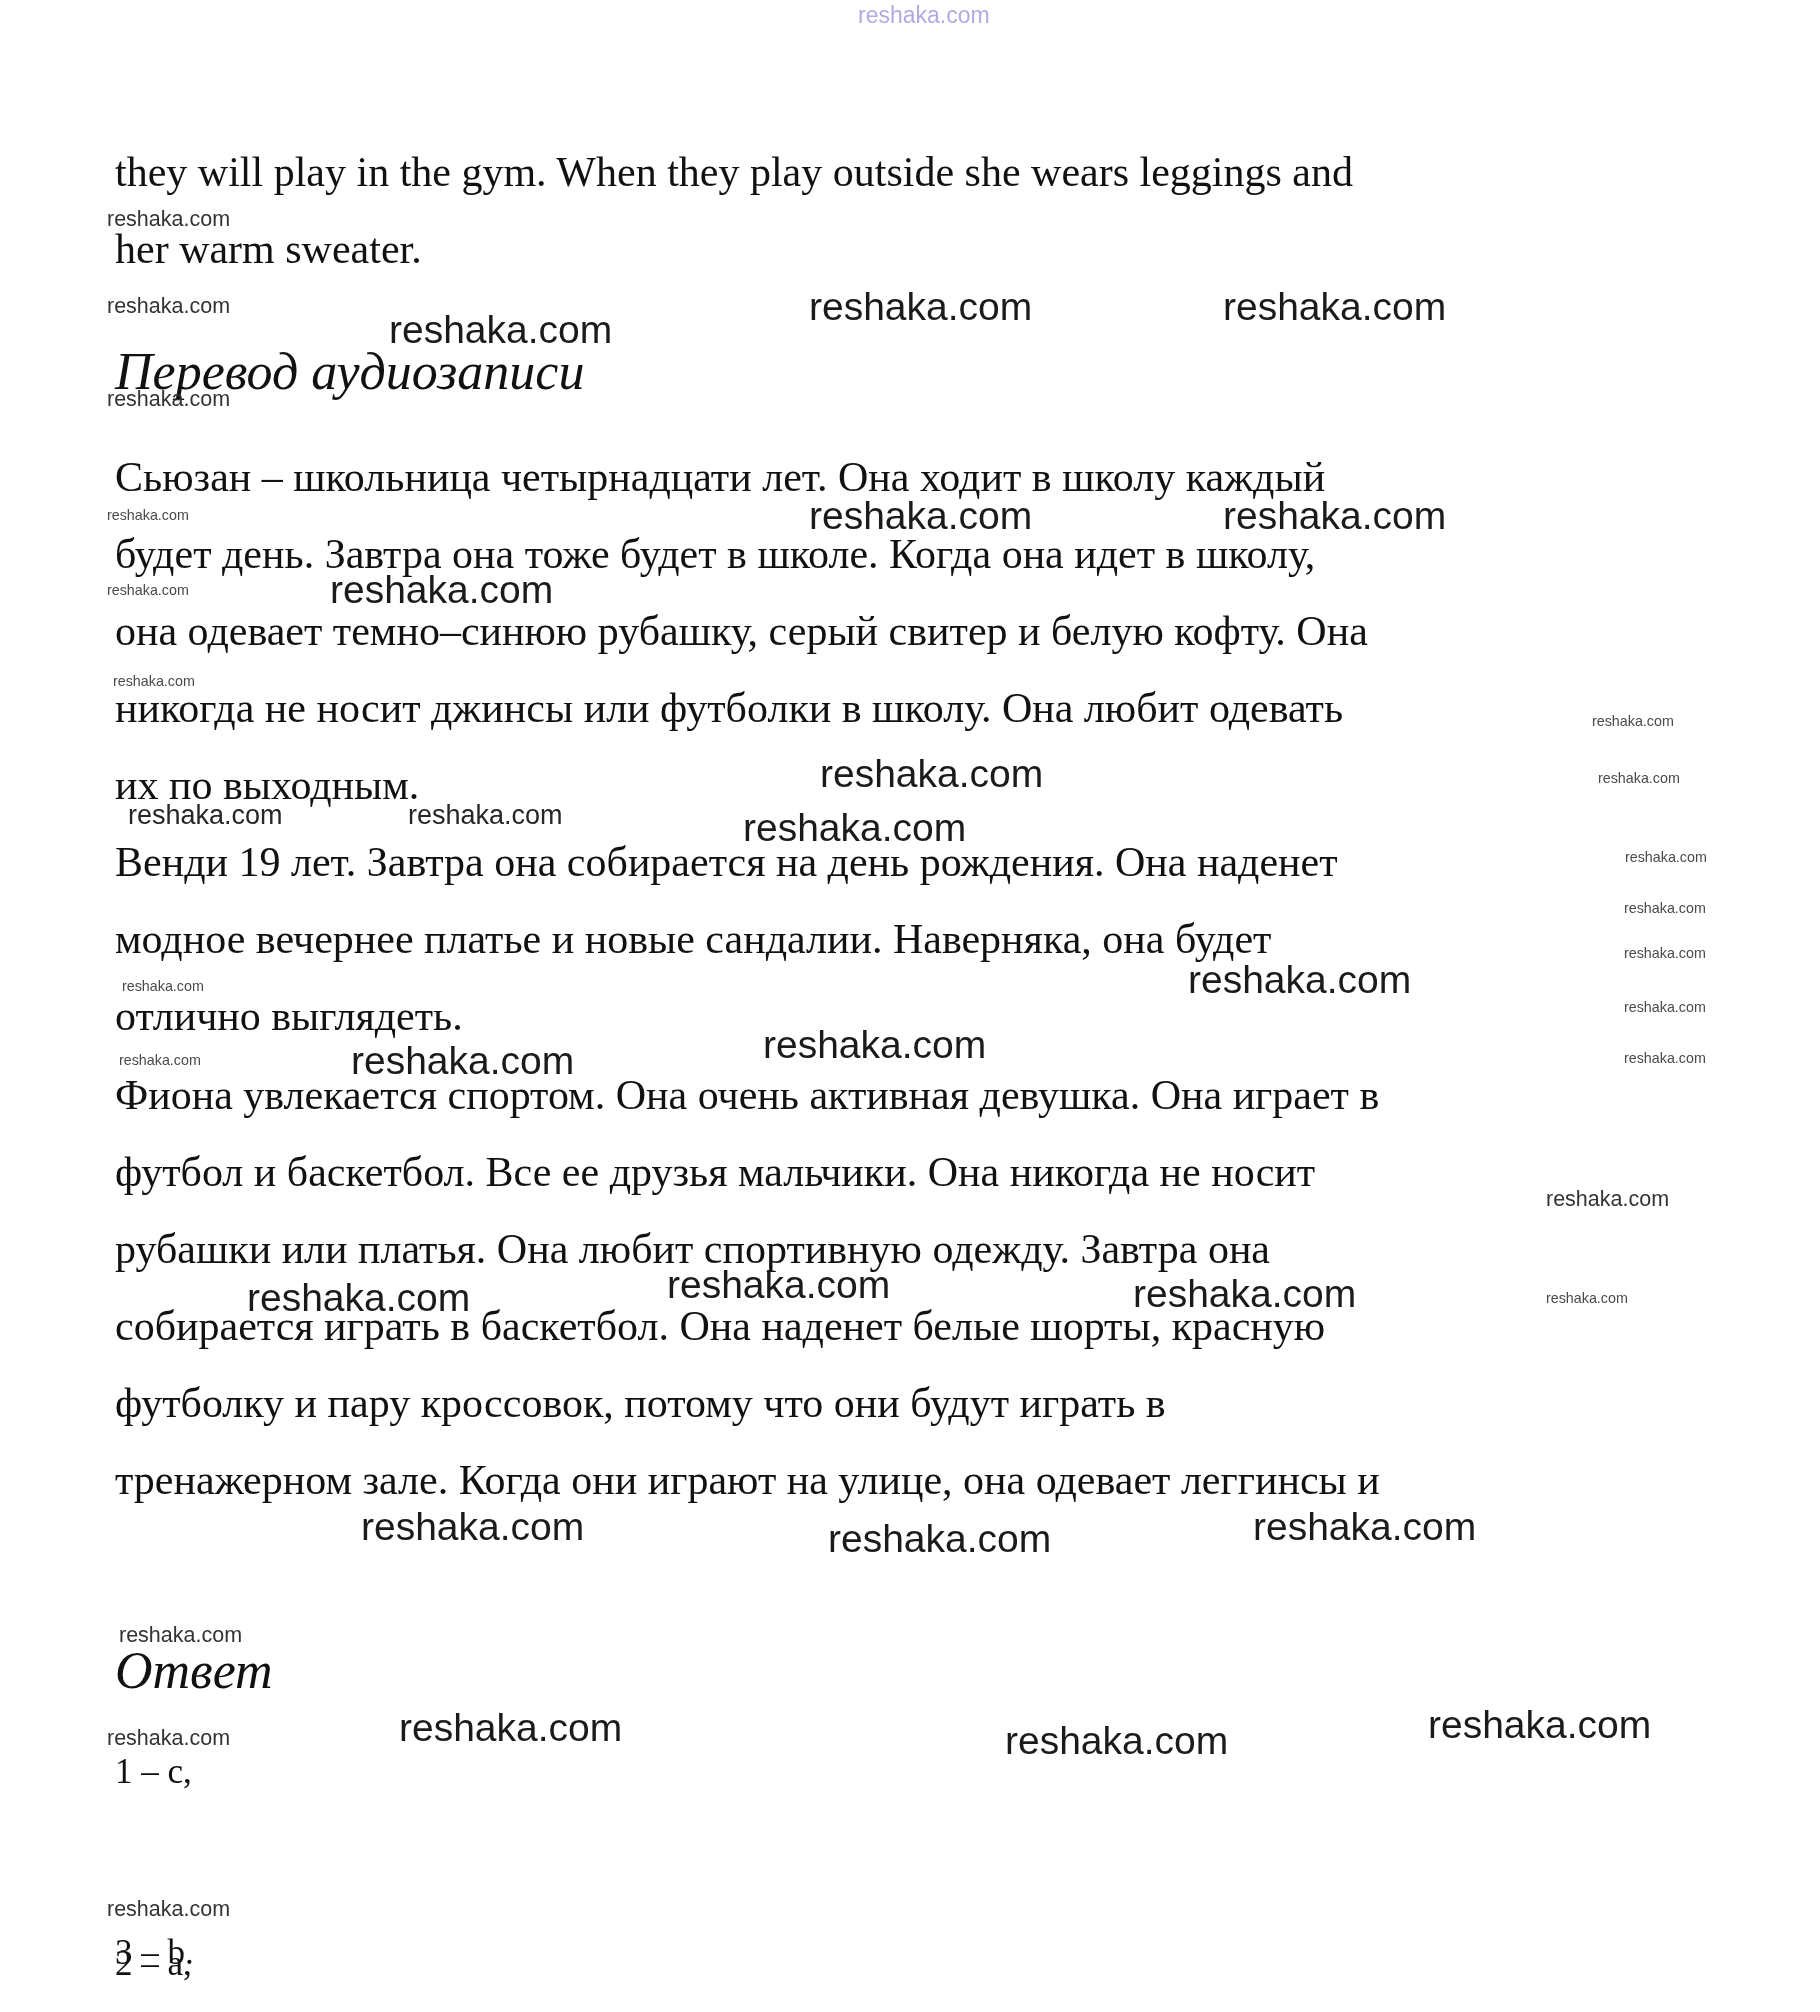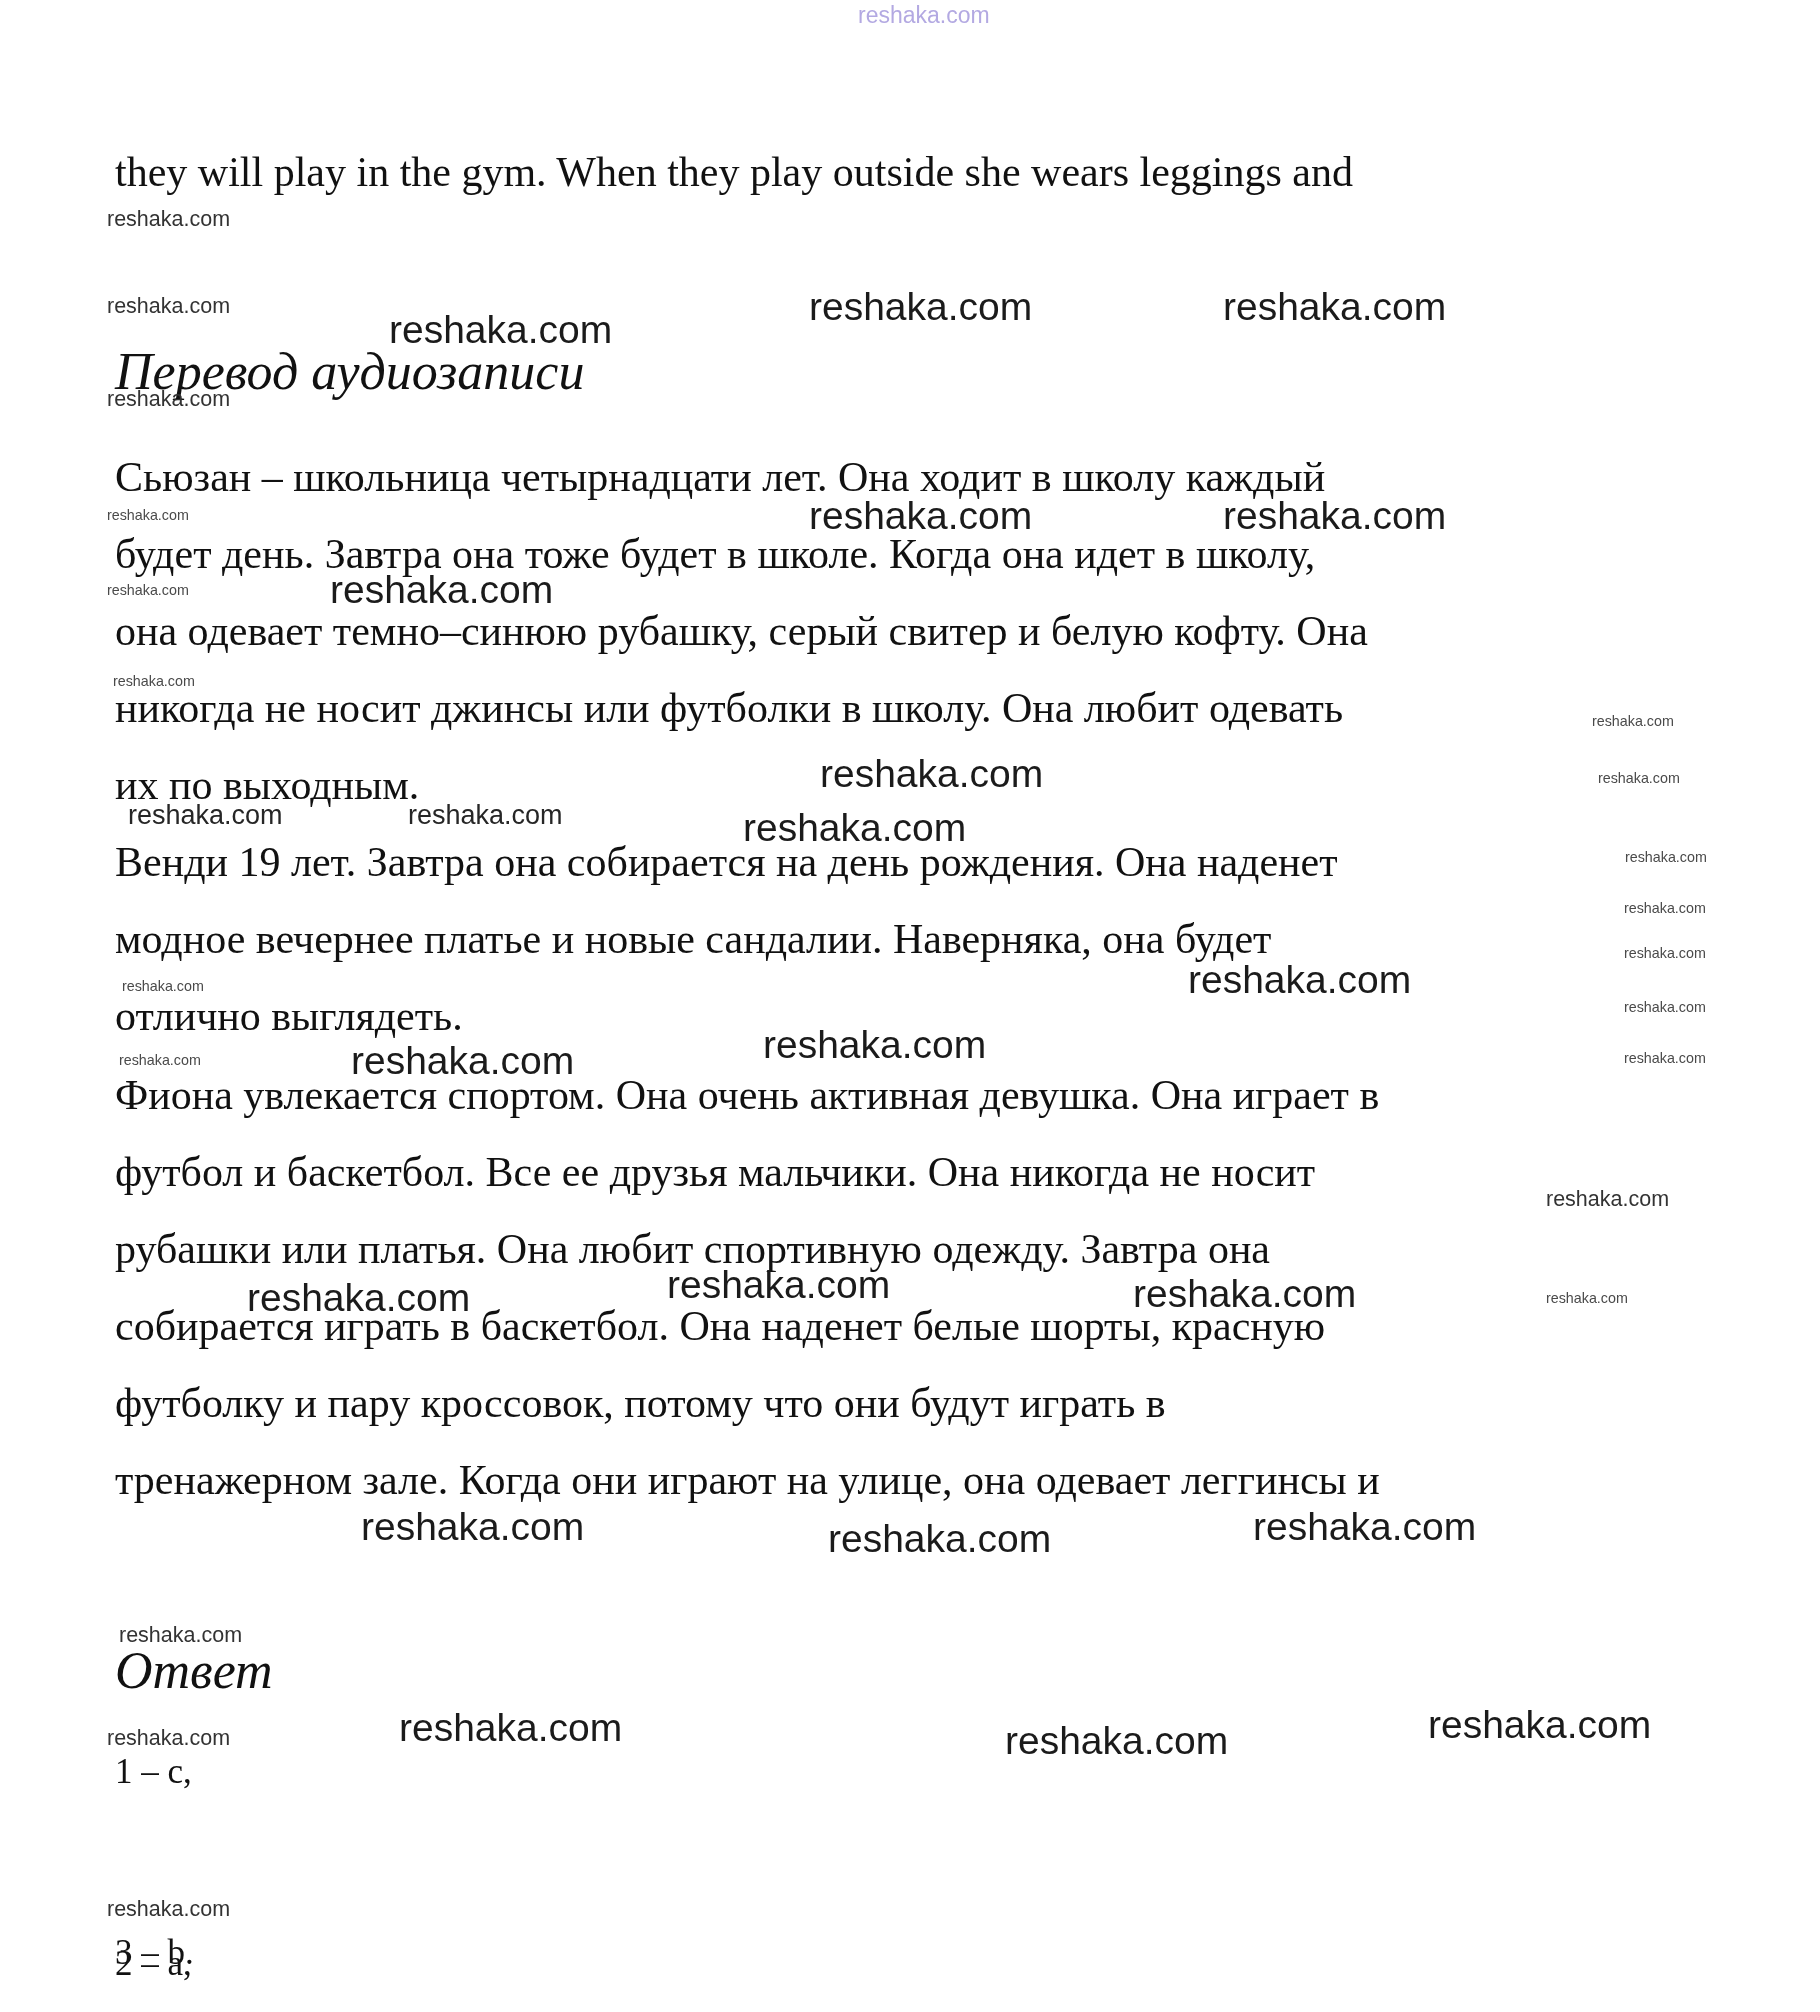--- a/index.html
+++ b/index.html
@@ -55,20 +55,21 @@
   .wm-sm  { font-size: 21.5px; color: #333333; }
   .wm-xs  { font-size: 14.3px; color: #4a4a4a; }
 </style>
 </head>
 <body>
 
 <div>
 
   <div class="textblock" style="top:134px">
       <div class="line">they will play in the gym. When they play outside she wears leggings and</div>
+      <div class="line">her warm sweater.</div>
     </div>
 
   <div class="textblock heading" style="top:333px">Перевод аудиозаписи</div>
 
   <div class="textblock" style="top:439px">
       <div class="line">Сьюзан – школьница четырнадцати лет. Она ходит в школу каждый</div>
       <div class="line">будет день. Завтра она тоже будет в школе. Когда она идет в школу,</div>
       <div class="line">она одевает темно–синюю рубашку, серый свитер и белую кофту. Она</div>
       <div class="line">никогда не носит джинсы или футболки в школу. Она любит одевать</div>
       <div class="line">их по выходным.</div>

